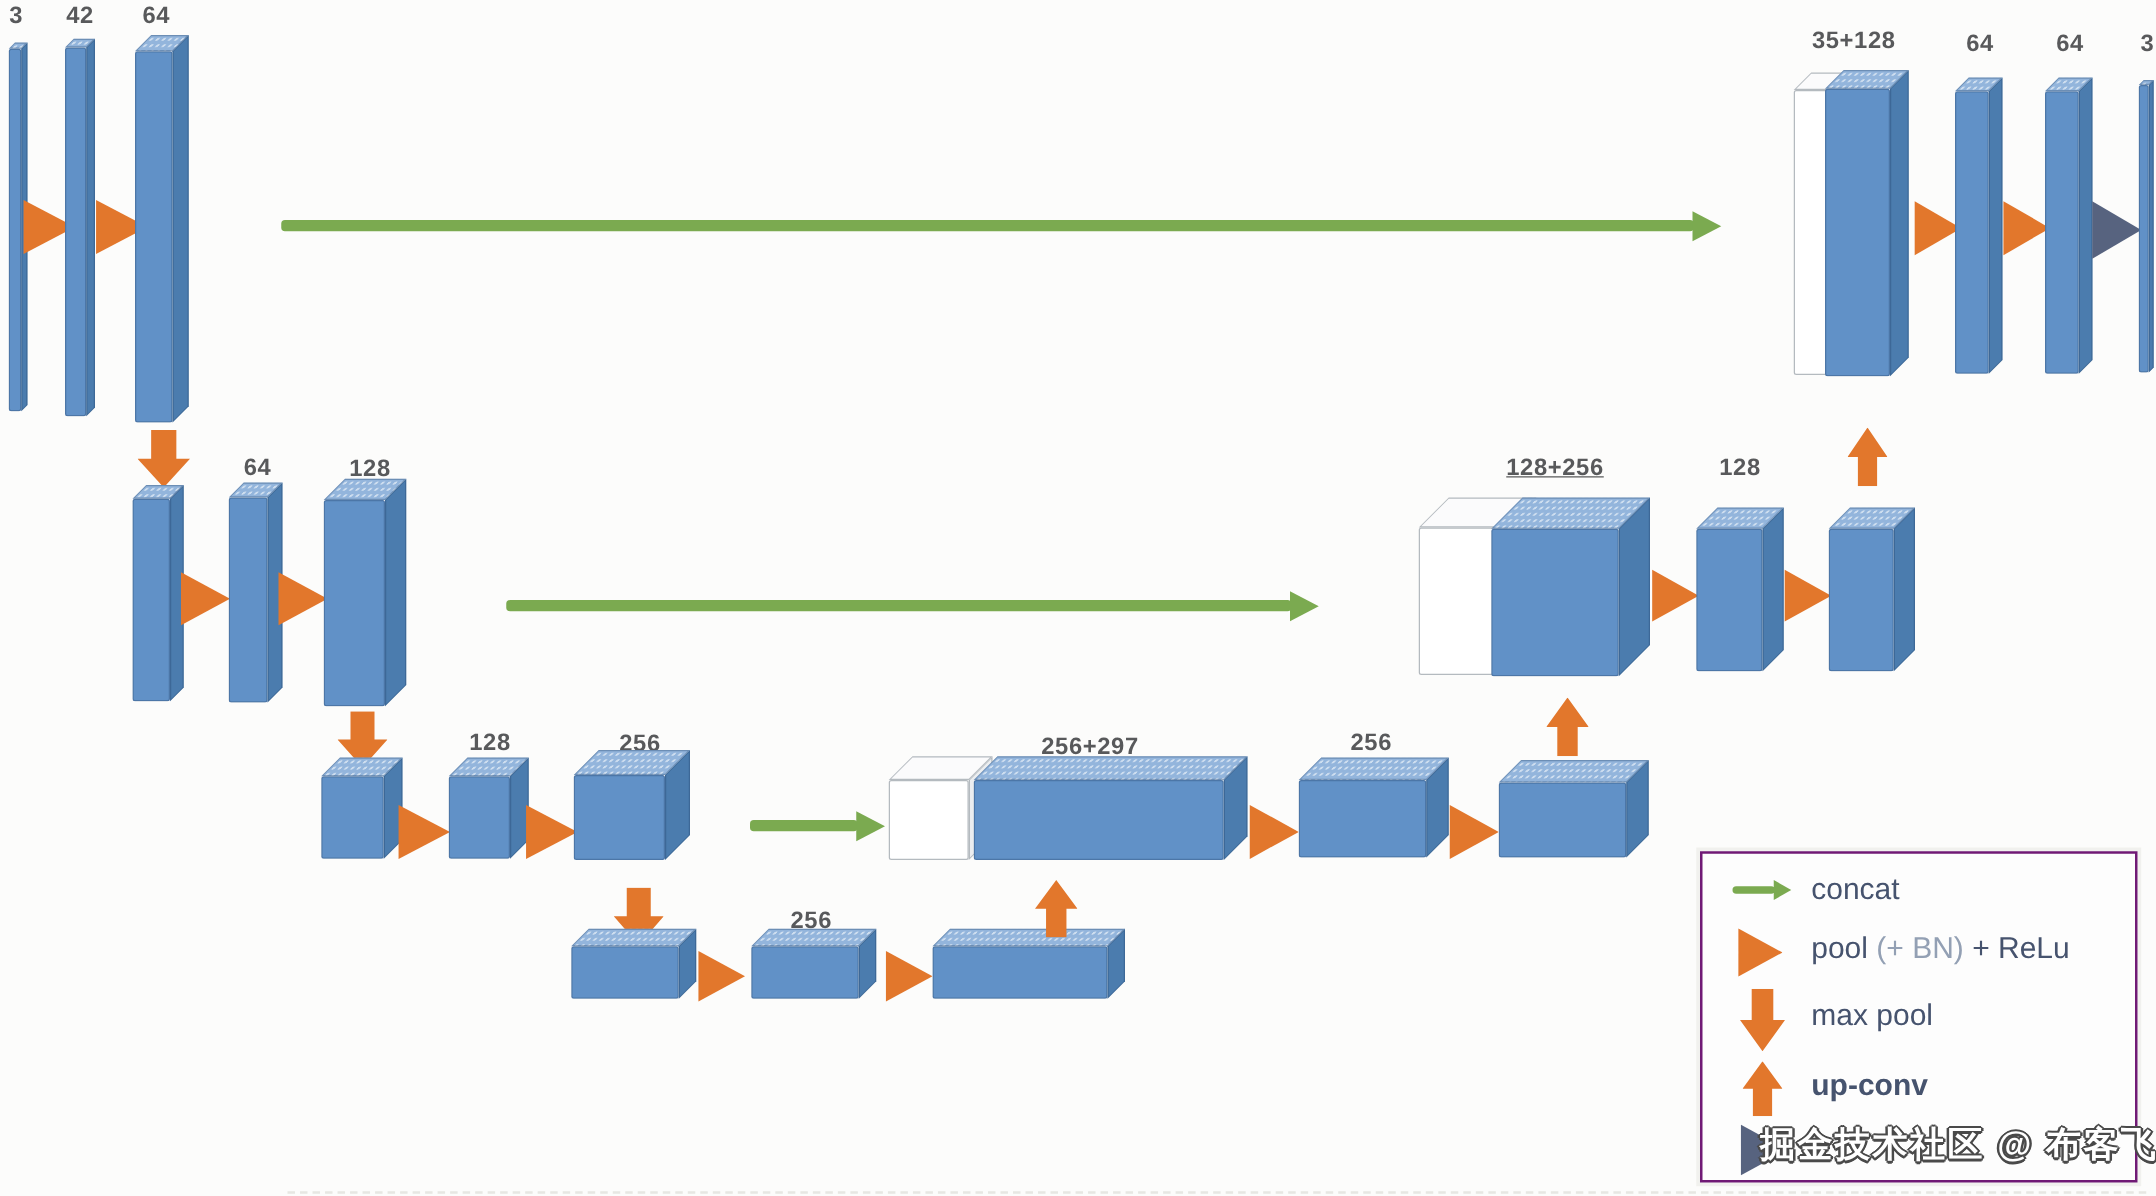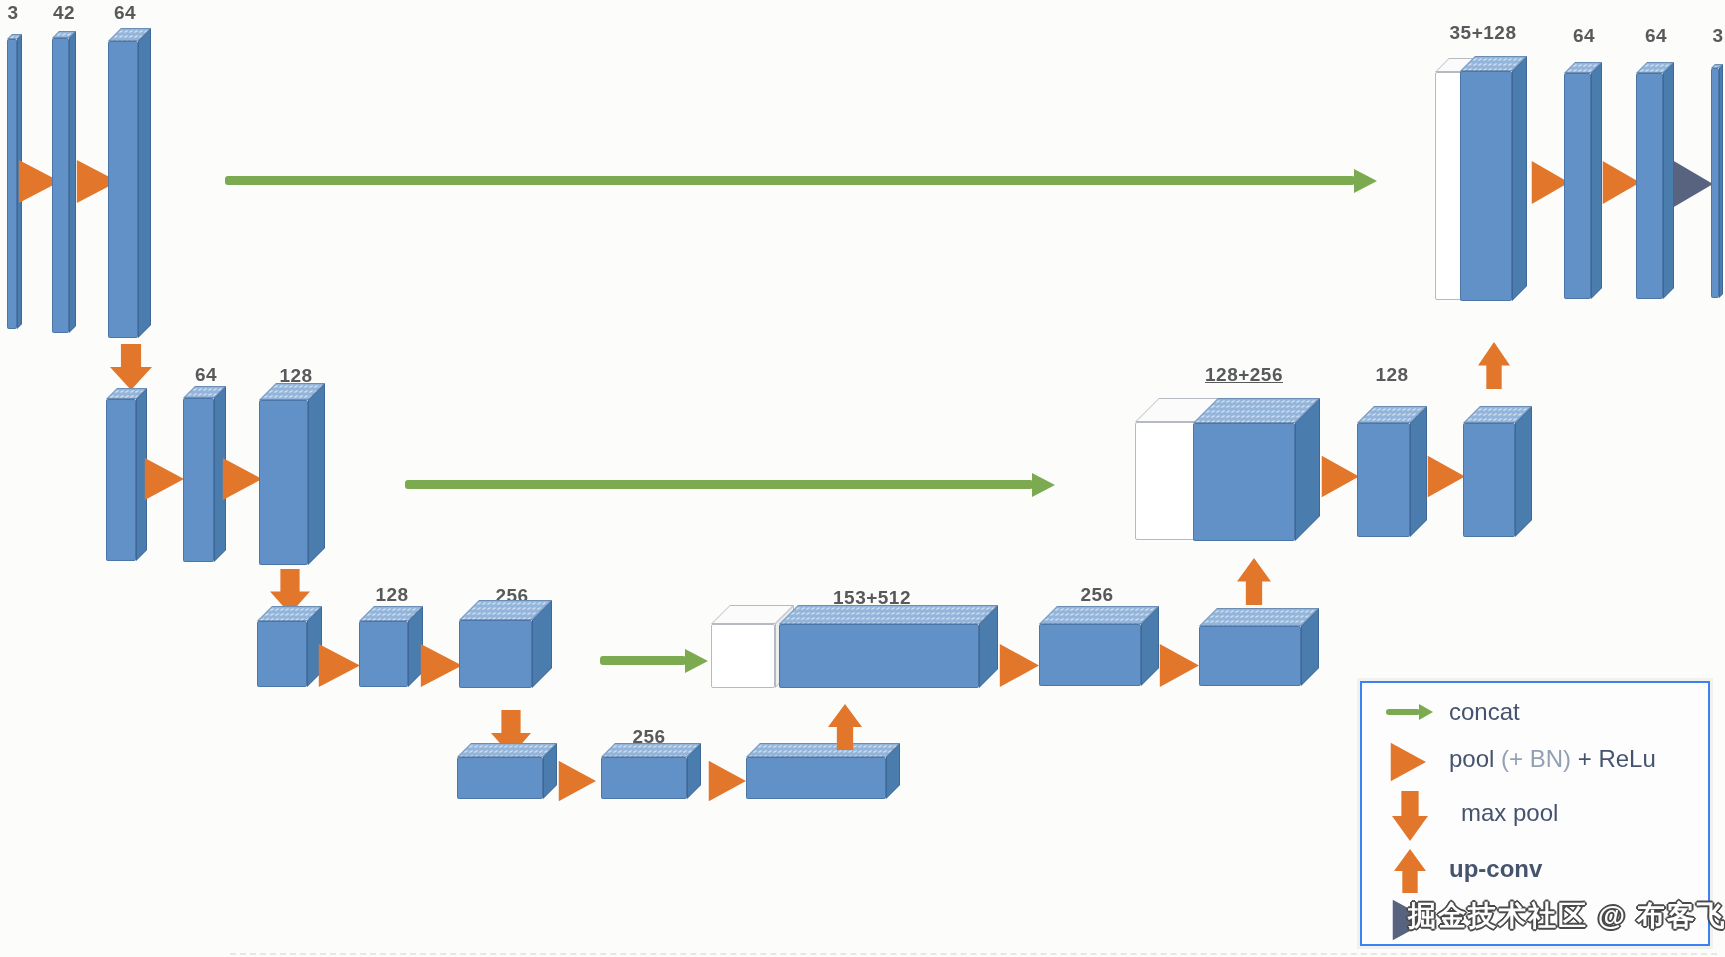--- a/index.html
+++ b/index.html
@@ -32,21 +32,21 @@
   .ga:after{content:"";position:absolute;right:-22px;top:50%;transform:translateY(-50%);
        width:0;height:0;border-left:23px solid #7baa50;
        border-top:12px solid transparent;border-bottom:12px solid transparent;}
   .ga.mini{height:6px;}
   .ga.mini:after{right:-13px;border-left-width:14px;border-top-width:8px;border-bottom-width:8px;}
 
   
   .num{position:absolute;transform:translateX(-50%);font-size:19px;font-weight:600;
        color:#58595b;letter-spacing:.5px;white-space:nowrap;}
   .legend{position:absolute;left:1360px;top:681px;width:346px;height:261px;
-       background:#fdfdfd;border:2px solid #3b82f6;box-shadow:0 0 0 3px #f1f1ee;}
+       background:#fdfdfd;border:2px solid #701a75;box-shadow:0 0 0 3px #f1f1ee;}
   .ltxt{position:absolute;font-size:24px;color:#46536e;white-space:nowrap;}
   .ltxt .dim{color:#93a0b4;}
   .wm{position:absolute;font-size:28px;font-weight:700;color:#ffffff;letter-spacing:2px;
       white-space:nowrap;z-index:5;
       text-shadow:-2px 0 0 #4a4a4a,2px 0 0 #4a4a4a,0 -2px 0 #4a4a4a,0 2px 0 #4a4a4a,
                   -1px -1px 0 #4a4a4a,1px -1px 0 #4a4a4a,-1px 1px 0 #4a4a4a,1px 1px 0 #4a4a4a;}
   .bottomline{position:absolute;left:230px;right:8px;bottom:2px;border-top:2px dashed #d6d6d0;opacity:.55;}
 </style>
 </head>
 <body>
@@ -120,21 +120,21 @@
     </div>
   <div class="tri" style="left:420px;top:643px;width:42px;height:45px;"></div>
   <div class="b3" style="left:459px;top:600px;--w:73px;--h:68px;--d:20px;">
       <b class="tc"></b>
       <b class="sc"></b>
       <b class="fc"></b>
     </div>
 
   <div class="ga" style="left:600px;top:656px;width:86px;"></div>
 
-  <div class="num" style="left:872px;top:587px;">153+512</div>
+  <div class="num" style="left:872px;top:587px;">256+297</div>
   <div class="b3 white" style="left:711px;top:605px;--w:64px;--h:64px;--d:19px;">
       <b class="tc"></b>
       <b class="sc"></b>
       <b class="fc"></b>
     </div>
   <div class="b3" style="left:779px;top:605px;--w:200px;--h:64px;--d:19px;">
       <b class="tc"></b>
       <b class="sc"></b>
       <b class="fc"></b>
     </div>
@@ -238,21 +238,21 @@
     </div>
 
   <div class="legend">
     <div class="ga mini" style="left:24px;top:26px;width:34px;"></div>
     <div class="ltxt" style="left:87px;top:15px;">concat</div>
 
     <div class="tri" style="left:28px;top:59px;width:36px;height:40px;"></div>
     <div class="ltxt" style="left:87px;top:62px;"><span>pool</span><span class="dim"> (+ BN)</span><span> + ReLu</span></div>
 
     <div class="bar-down" style="left:30px;top:108px;width:36px;height:50px;"></div>
-    <div class="ltxt" style="left:87px;top:116px;margin-left:12px;">max pool</div>
+    <div class="ltxt" style="left:87px;top:116px;">max pool</div>
 
     <div class="bar-up" style="left:32px;top:166px;width:32px;height:44px;"></div>
     <div class="ltxt" style="left:87px;top:172px;font-weight:bold;">up-conv</div>
 
     <div class="tri navy" style="left:30px;top:216px;width:38px;height:42px;"></div>
   </div>
 
   <div class="wm" style="left:1408px;top:897px;">掘金技术社区 @ 布客飞龙</div>
 
   <div class="bottomline"></div>

